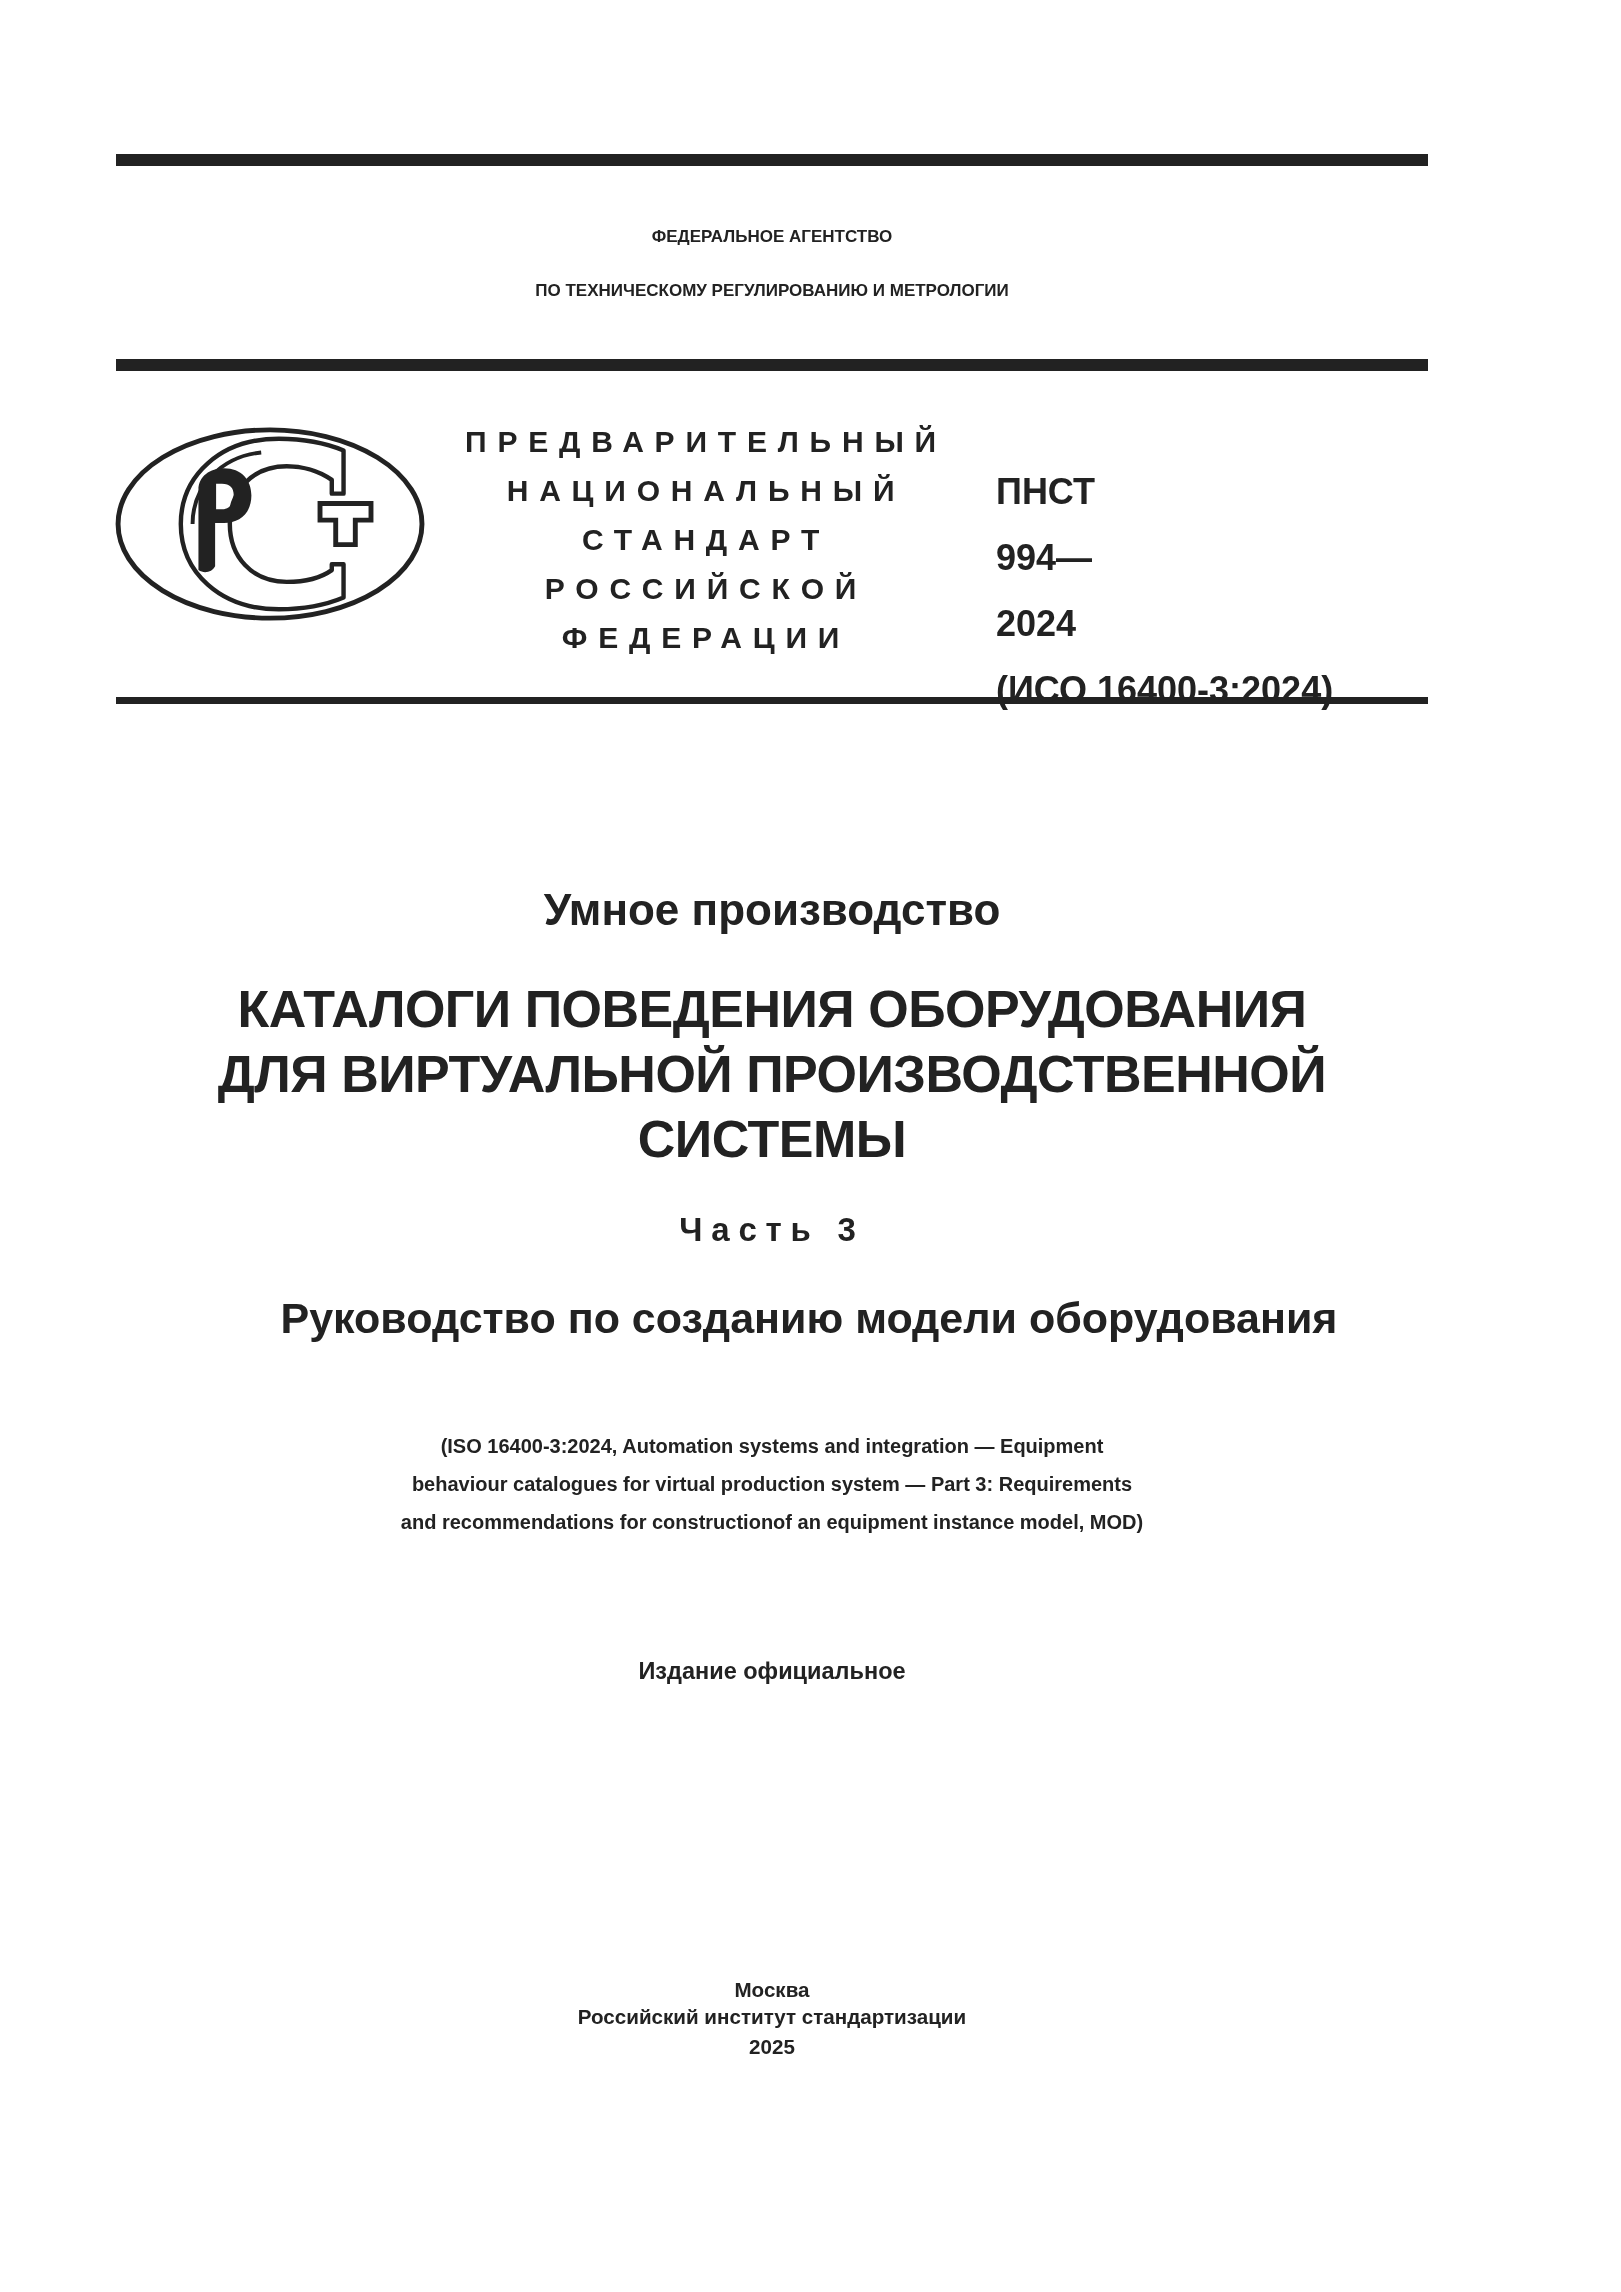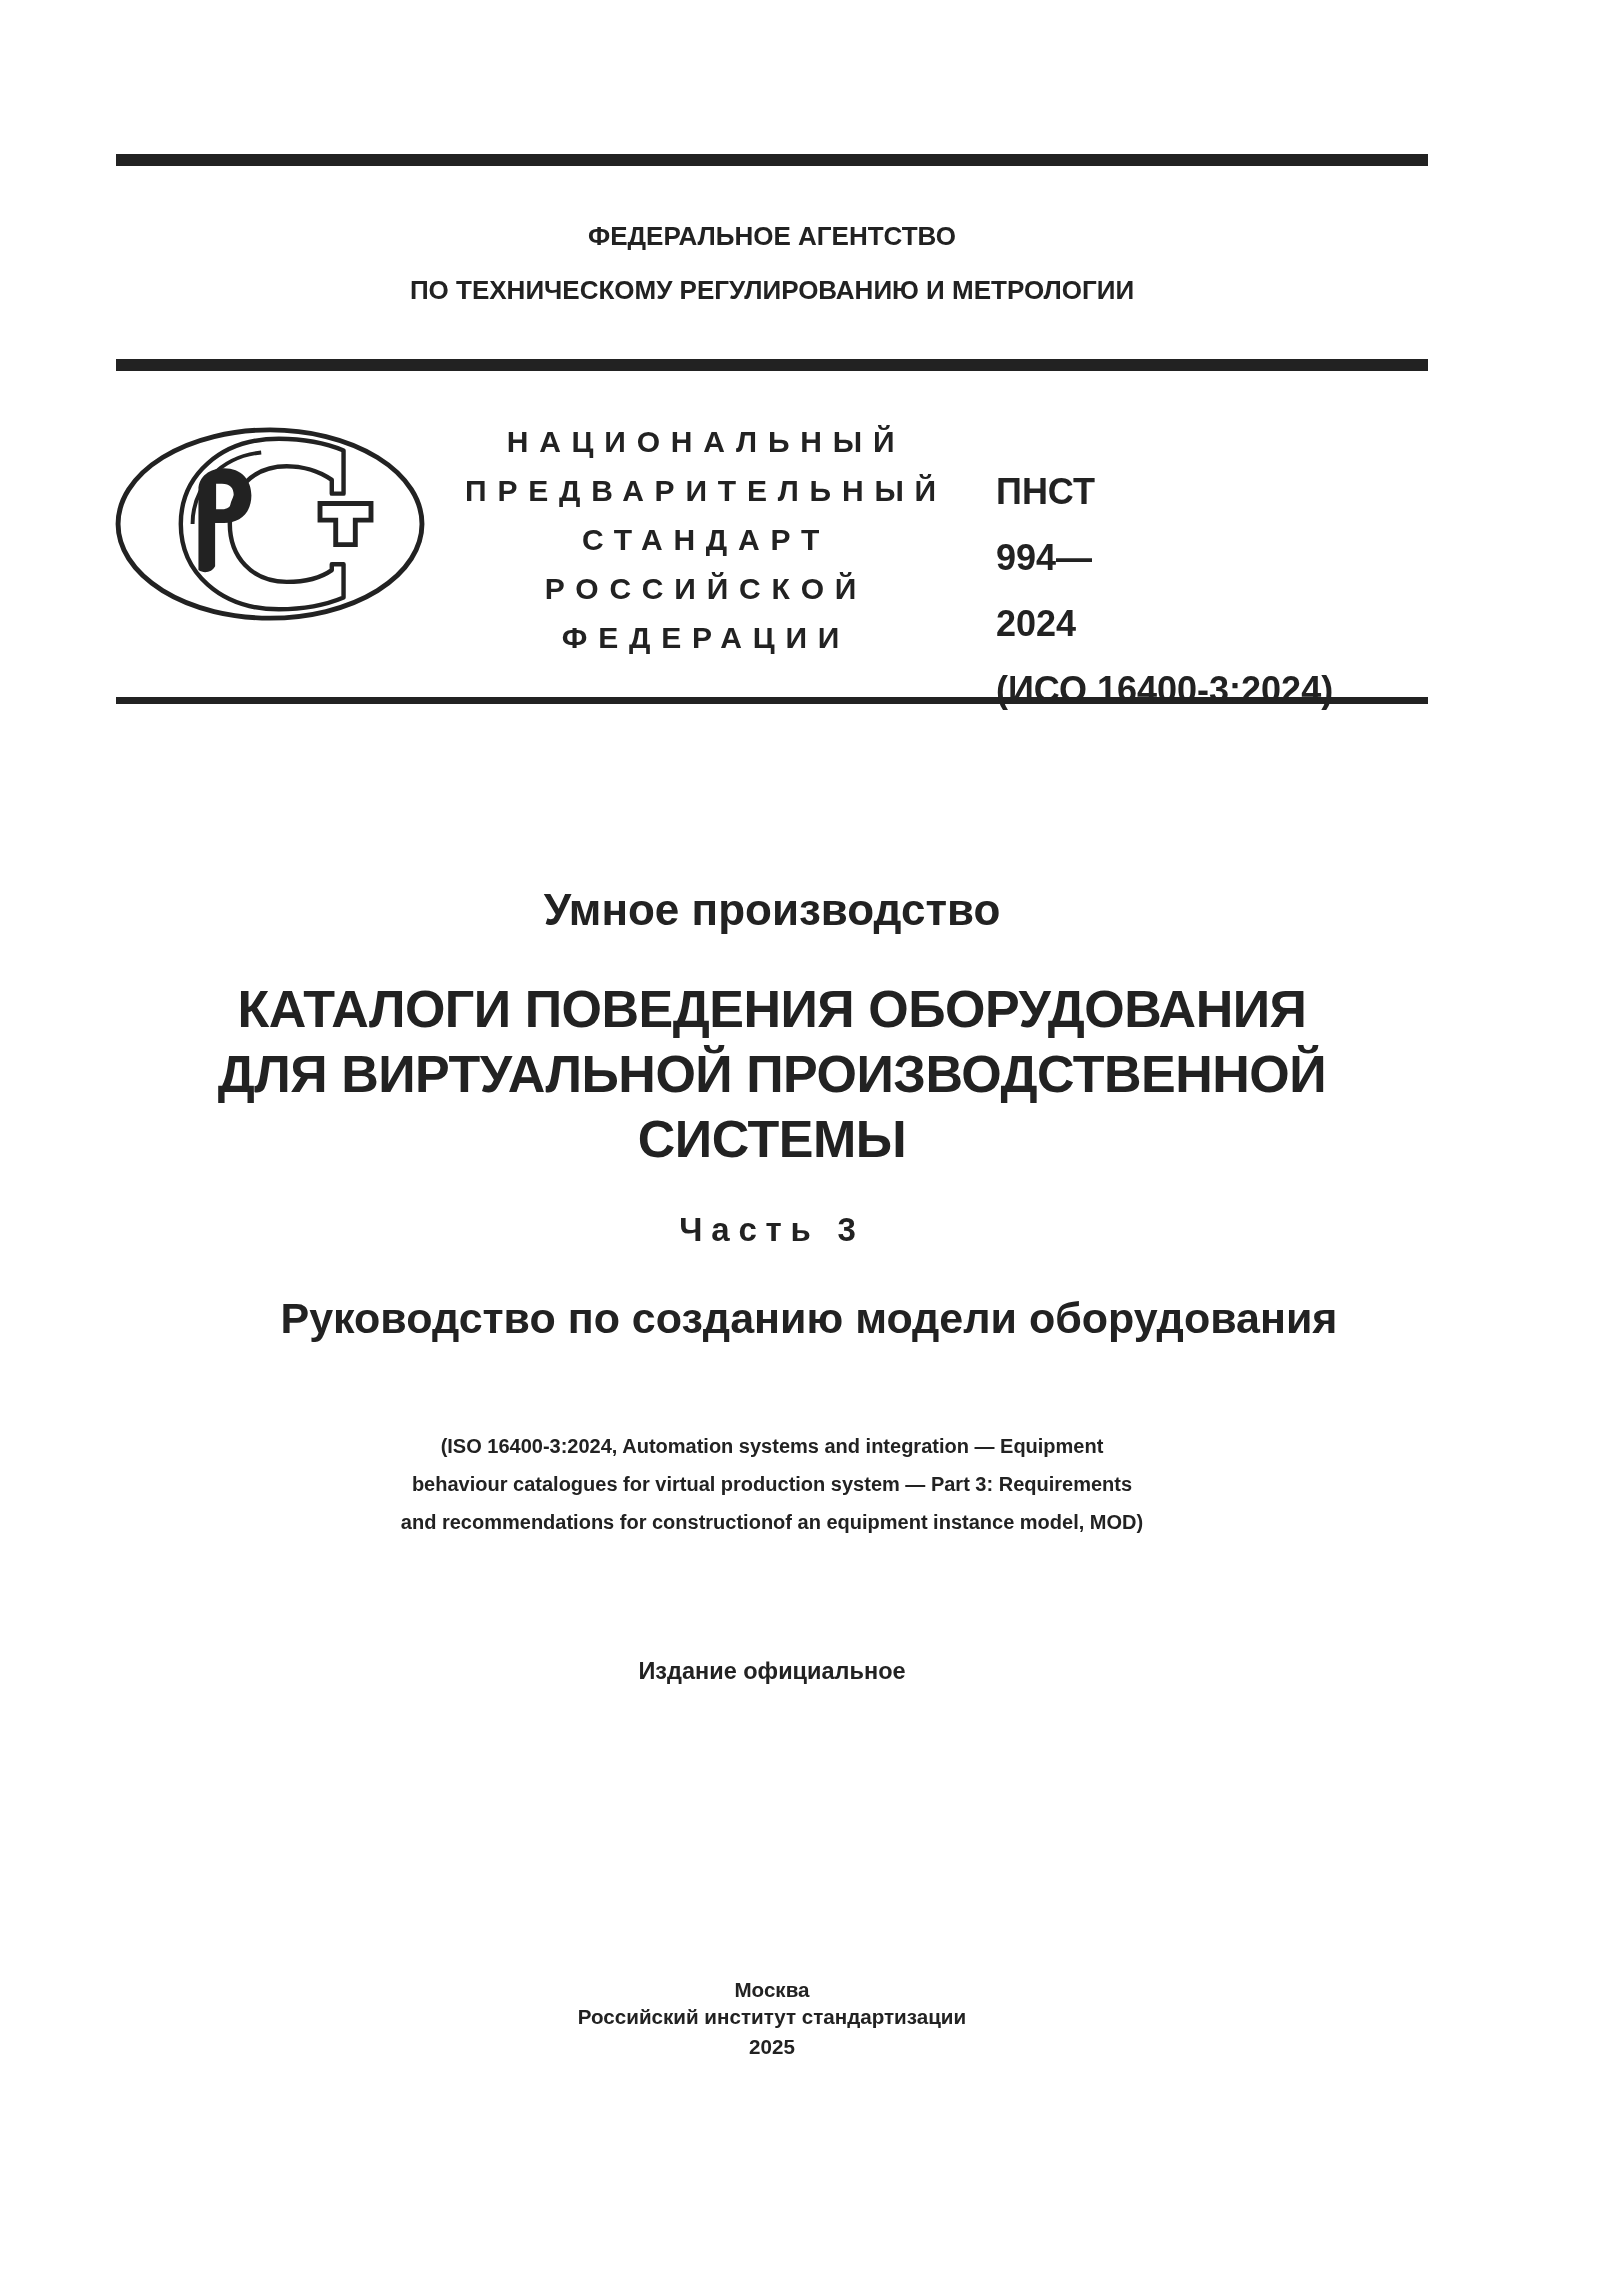--- a/index.html
+++ b/index.html
@@ -1,21 +1,21 @@
 <!DOCTYPE html>
 <html><head>
 <meta charset="utf-8">
 <style>
   html, body { margin: 0; padding: 0; background: #ffffff; }
   body { width: 1621px; height: 2293px; position: relative; overflow: hidden;
          font-family: "Liberation Sans", "DejaVu Sans", sans-serif; color: #222222; }
   .rule { position: absolute; left: 116px; width: 1312px; background: #222222; }
   .abs { position: absolute; white-space: nowrap; font-weight: bold; }
   .center { left: 0; width: 1544px; text-align: center; }
-  .agency { font-size: 26px; line-height: 29px; }
+  .agency { font-size: 17px; line-height: 29px; }
   .spaced { font-size: 30px; line-height: 49px; letter-spacing: 10.8px; text-align: center; }
   .code { font-size: 36px; line-height: 66px; margin-top: 43px; }
   .topic { font-size: 44px; line-height: 51px; }
   .title { font-size: 52px; line-height: 65px; letter-spacing: -0.5px; }
   .part { font-size: 33px; line-height: 39px; letter-spacing: 8.8px; }
   .subtitle { font-size: 43px; line-height: 49px; }
   .iso { font-size: 20px; line-height: 38px; }
   .edition { font-size: 23.5px; line-height: 29px; }
   .footer { font-size: 20.6px; line-height: 27.4px; }
   svg { position: absolute; }
@@ -37,22 +37,22 @@
            L 222 142 L 222 148 C 208 158 190 160 176 160 C 140 160 118 134 118 101 C 118 68 140 42 176 42 C 190 42 208 46 222 56 L 222 70 L 234 70 Z" fill="none" stroke="#222" stroke-width="4.5" stroke-linejoin="round"></path>
   <path d="M 80 101 C 80 62 110 32 150 28" fill="none" stroke="#222" stroke-width="4"></path>
 
   <path d="M 86 66 C 86 52 98 44 112 44 C 130 44 140 56 140 72 C 140 90 128 100 112 100 L 103 100 L 103 144 C 100 150 92 152 86 148 Z
            M 104 60 L 104 86 L 110 86 C 118 86 122 80 122 72 C 122 64 118 60 110 60 Z" fill="#222" fill-rule="evenodd"></path>
 
   <path d="M 210 80 L 262 80 L 262 97 L 246 97 L 246 122 L 226 122 L 226 97 L 210 97 Z" fill="none" stroke="#222" stroke-width="5" stroke-linejoin="miter"></path>
 </svg>
 
 <div class="abs spaced" style="left:461px;width:490px;top:417px;">
+  <div>ПРЕДВАРИТЕЛЬНЫЙ</div>
   <div>НАЦИОНАЛЬНЫЙ</div>
-  <div>ПРЕДВАРИТЕЛЬНЫЙ</div>
   <div>СТАНДАРТ</div>
   <div>РОССИЙСКОЙ</div>
   <div>ФЕДЕРАЦИИ</div>
 </div>
 
 <div class="abs code" style="left:996px;top:416px;">
   <div>ПНСТ</div>
   <div>994—</div>
   <div>2024</div>
   <div>(ИСО 16400-3:2024)</div>

